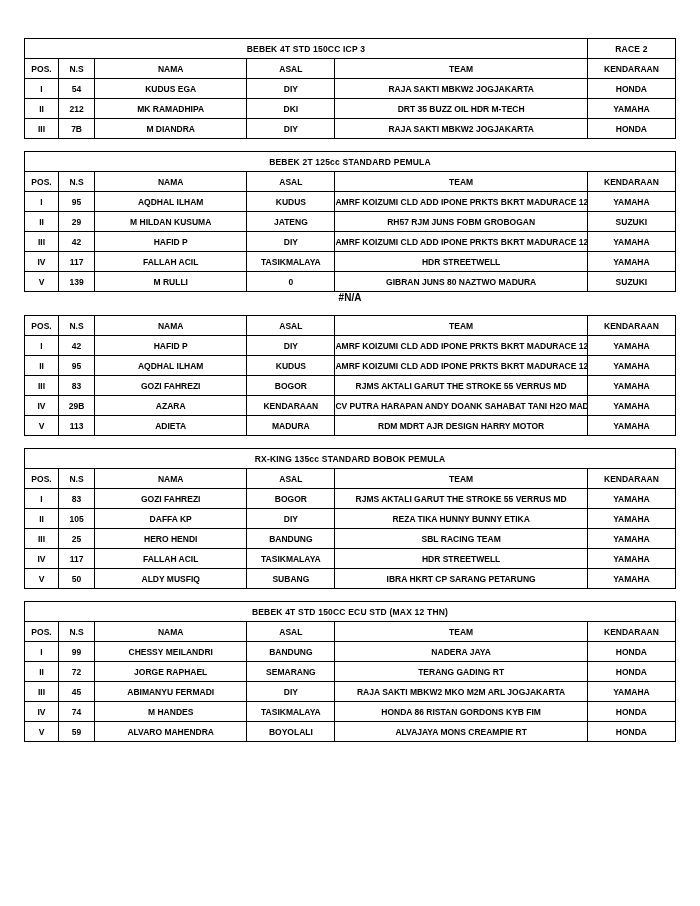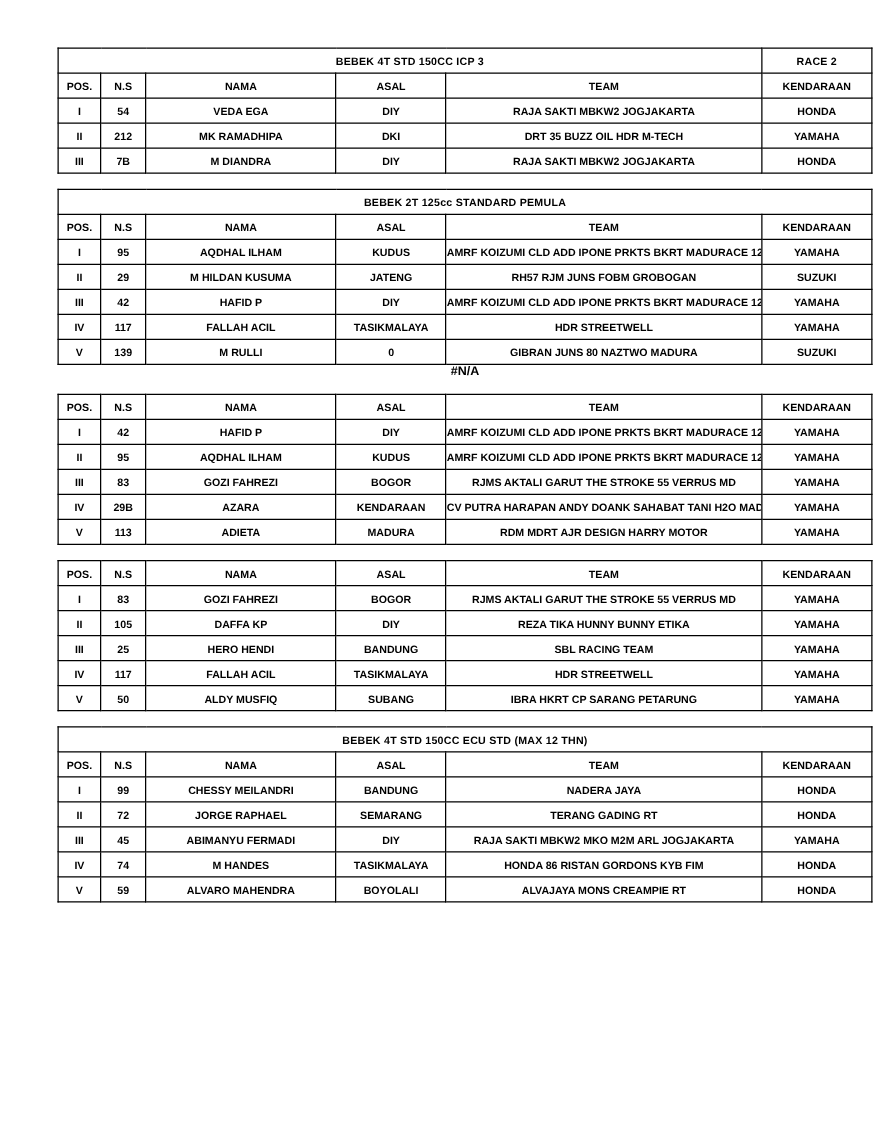--- a/index.html
+++ b/index.html
@@ -16,21 +16,20 @@
   }
   .page {
     width: 700px;
     height: 906px;
     position: relative;
     box-sizing: border-box;
     padding: 38px 24px 0 24px;
   }
   .doc {
     width: 652px;
-    margin-left: 22px;
   }
   table.grid {
     border-collapse: collapse;
     width: 100%;
     table-layout: fixed;
   }
   table.grid td, table.grid th {
     border: 1px solid #000000;
     font-size: 8.5px;
     font-weight: bold;
@@ -108,21 +107,21 @@
             <td>POS.</td>
             <td>N.S</td>
             <td>NAMA</td>
             <td>ASAL</td>
             <td>TEAM</td>
             <td>KENDARAAN</td>
           </tr>
           <tr>
             <td>I</td>
             <td>54</td>
-            <td class="nama">VEDA EGA</td>
+            <td class="nama">KUDUS EGA</td>
             <td>DIY</td>
             <td>RAJA SAKTI MBKW2 JOGJAKARTA</td>
             <td>HONDA</td>
           </tr>
           <tr>
             <td>II</td>
             <td>212</td>
             <td class="nama">MK RAMADHIPA</td>
             <td>DKI</td>
             <td>DRT 35 BUZZ OIL HDR M-TECH</td>
@@ -268,20 +267,23 @@
       <table class="grid">
         <colgroup>
           <col class="col-pos">
           <col class="col-ns">
           <col class="col-nama">
           <col class="col-asal">
           <col class="col-team">
           <col class="col-kend">
         </colgroup>
         <tbody>
+          <tr class="title-row">
+            <td class="title-cell" colspan="6">RX-KING 135cc STANDARD BOBOK PEMULA</td>
+          </tr>
           <tr class="hdr">
             <td>POS.</td>
             <td>N.S</td>
             <td>NAMA</td>
             <td>ASAL</td>
             <td>TEAM</td>
             <td>KENDARAAN</td>
           </tr>
           <tr>
             <td>I</td>

